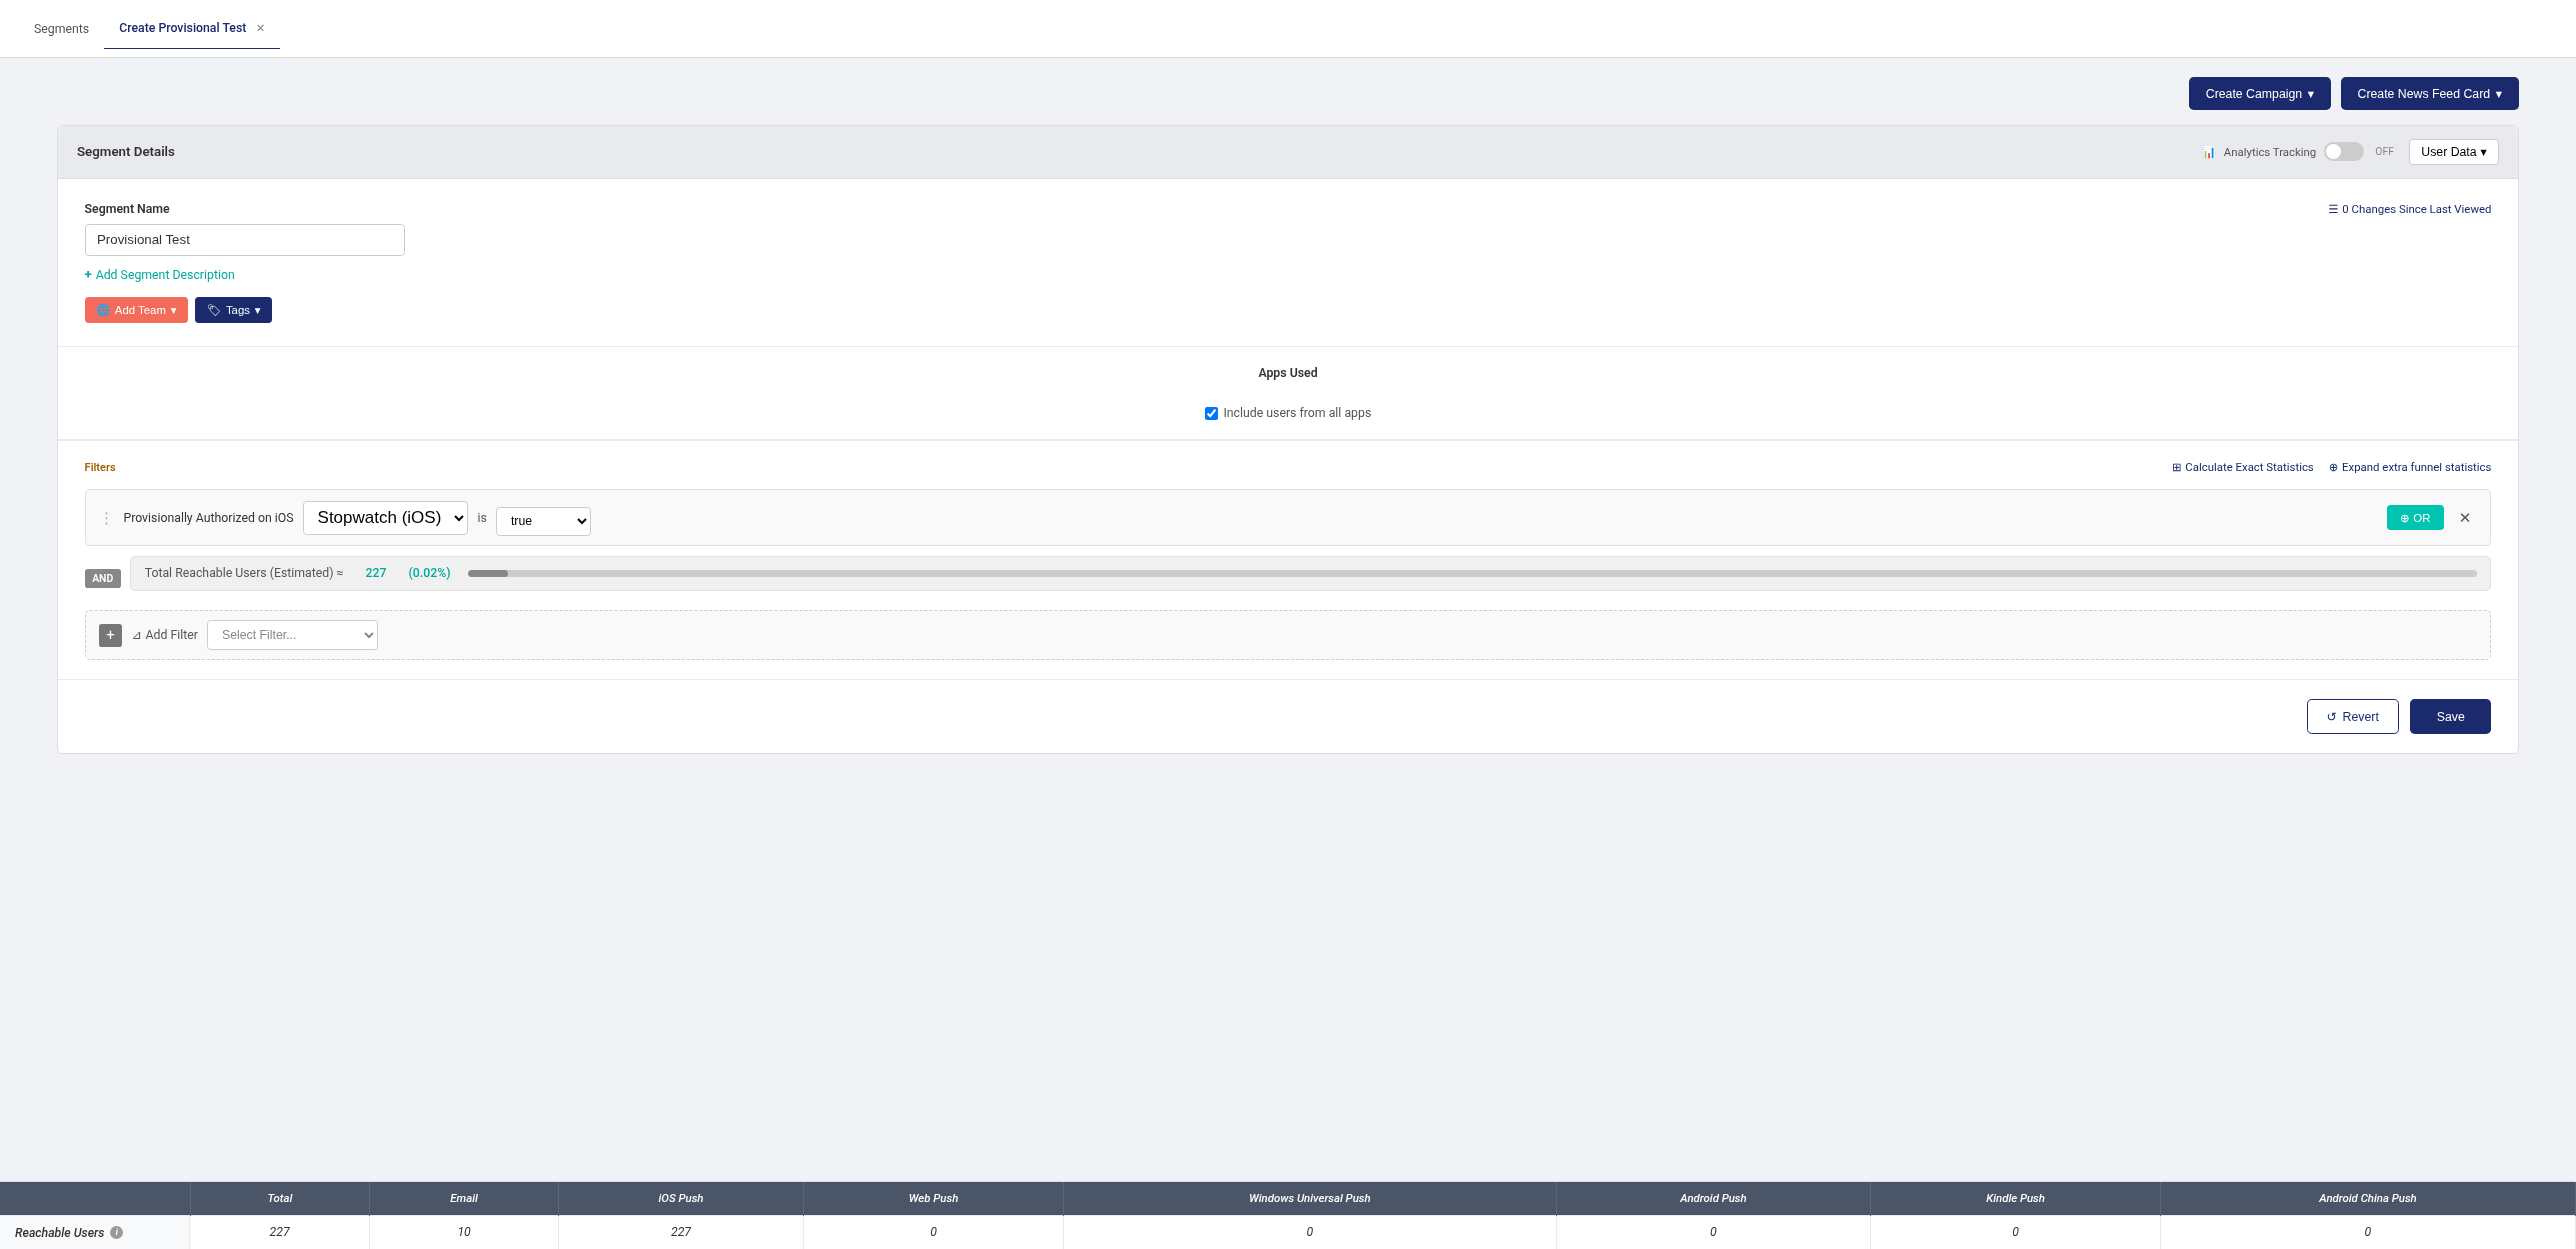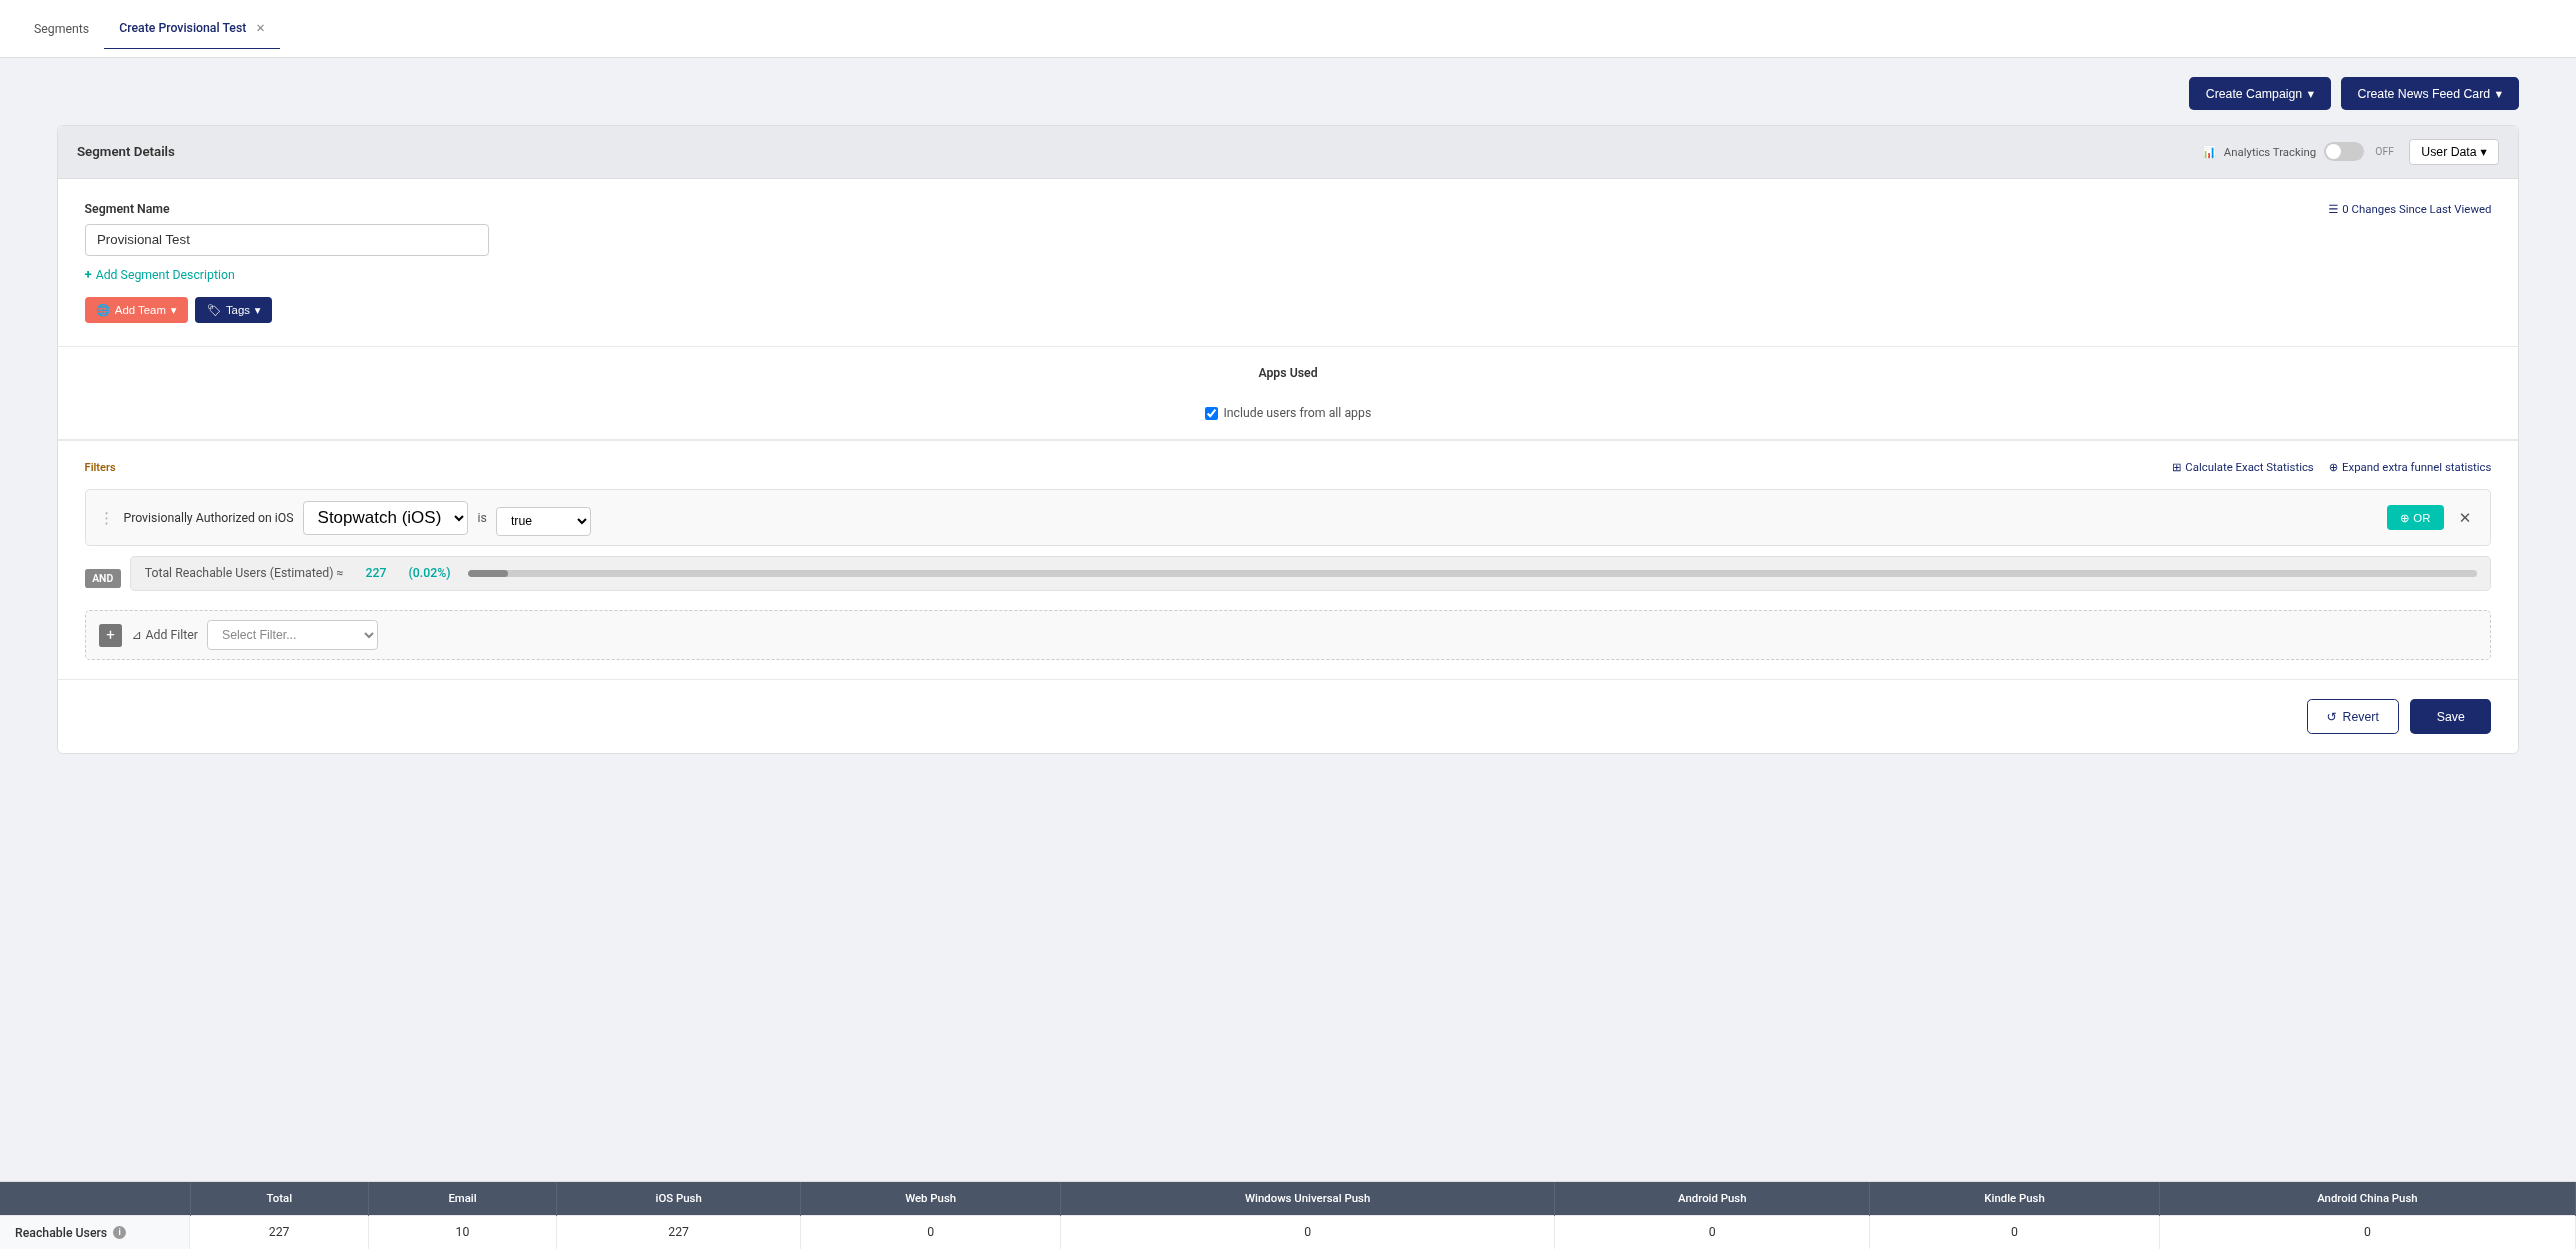--- a/index.html
+++ b/index.html
@@ -154,21 +154,21 @@
 
     .segment-name-row {
       display: flex;
       justify-content: space-between;
       align-items: flex-start;
       margin-bottom: 11.4px;
     }
     .segment-name-left { flex: 1; }
 
     .text-input {
-      width: 404px;
+      width: 320px;
       padding: 7.6px 11.4px;
       border: 0.9px solid #ccc;
       border-radius: 3.8px;
       font-size: 13.3px;
       color: #333;
       outline: none;
     }
 
     .add-description-link {
       color: #00a99d;
@@ -447,20 +447,21 @@
 
     
     .stats-table-container {
       background: #fff;
       border-top: 0.9px solid #ddd;
       position: fixed;
       bottom: 0;
       left: 0;
       right: 0;
       z-index: 100;
+      font-style: italic;
     }
     .stats-table {
       width: 100%;
       border-collapse: collapse;
       font-size: 12.3px;
     }
     .stats-table th {
       background: #4a5568;
       color: #fff;
       padding: 9.5px 15px;

